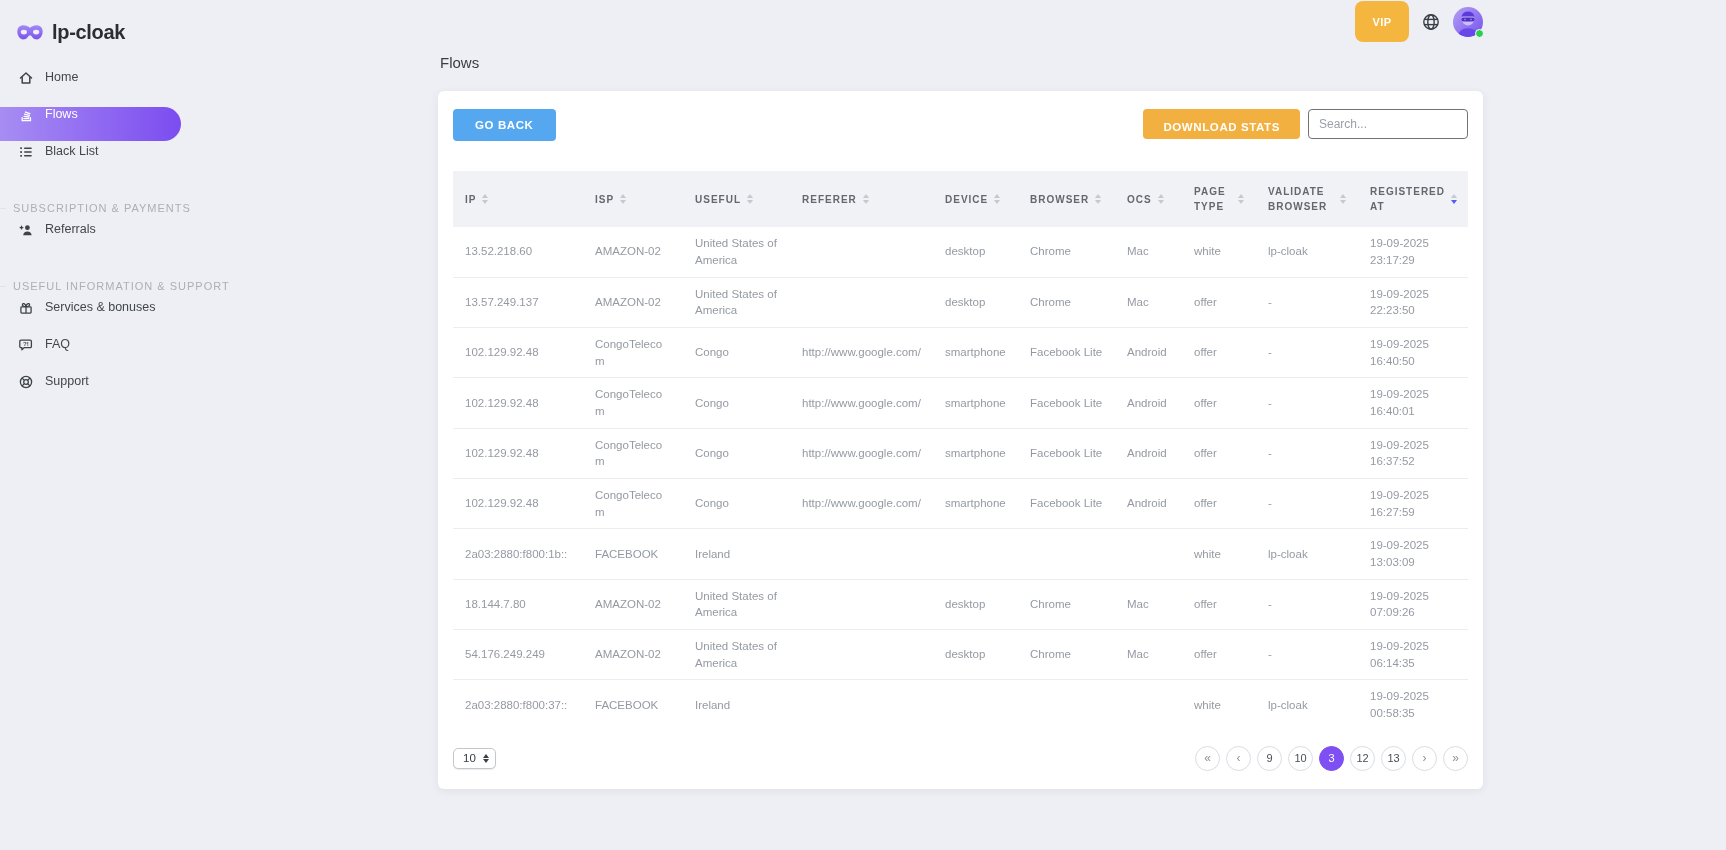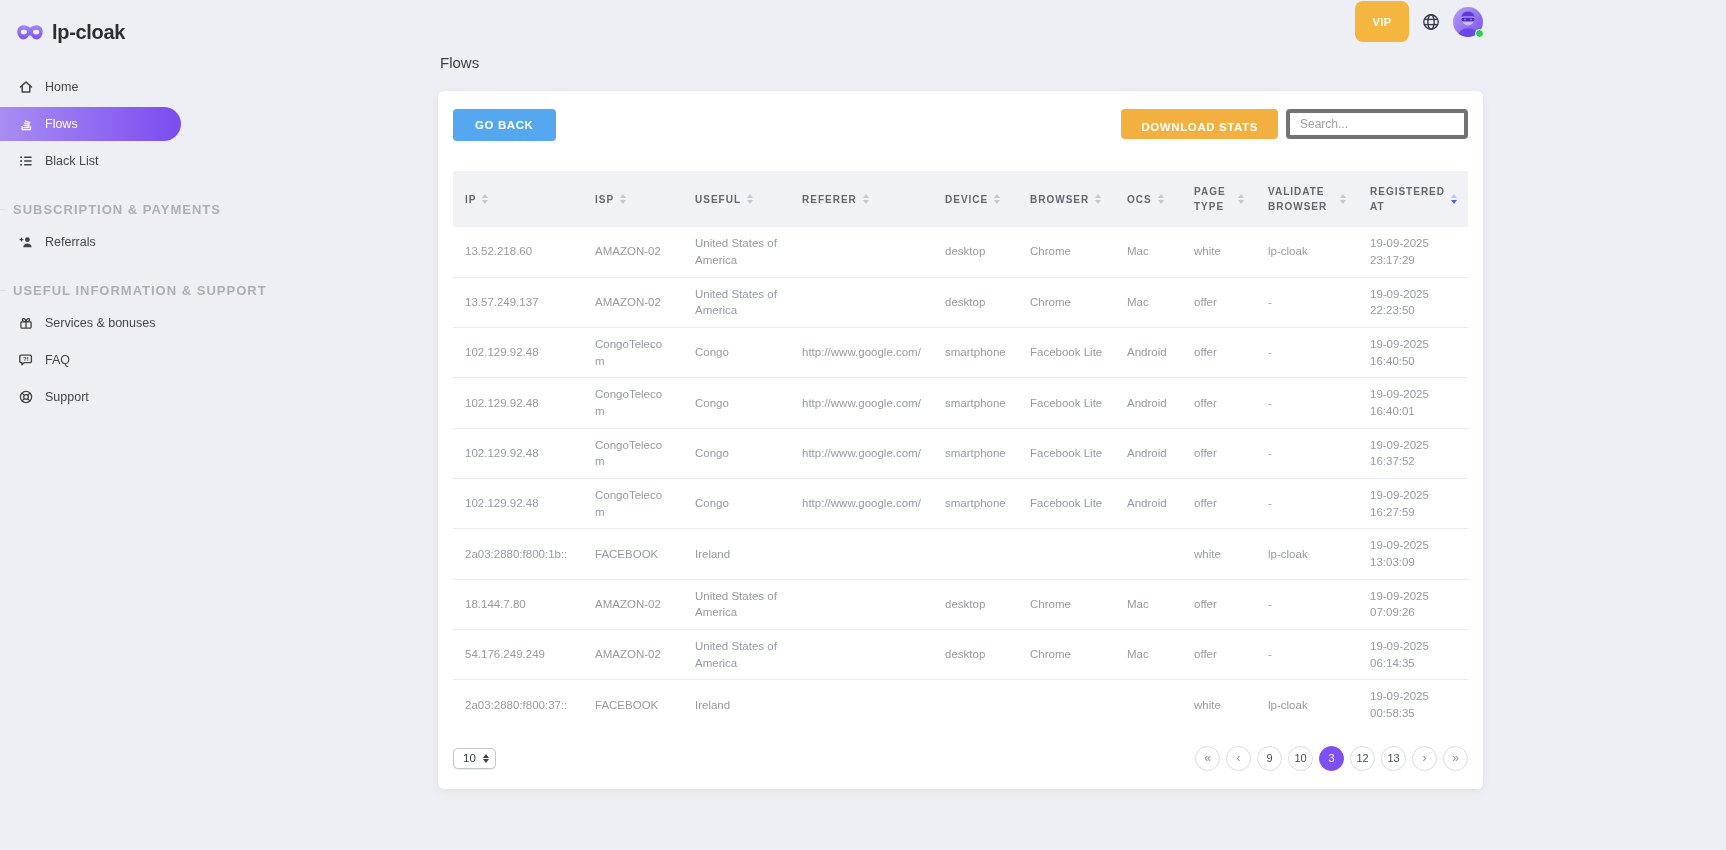--- a/index.html
+++ b/index.html
@@ -8,31 +8,31 @@
     font-family:"Liberation Sans","DejaVu Sans",sans-serif;
     background:#edeff4; color:#42474d; position:relative;
   }
 
   
   .sidebar { position:absolute; left:0; top:0; width:188px; height:850px; padding-top:12px; }
   .logo { display:flex; align-items:center; gap:8px; padding:4px 0 0 16px; height:36px; }
   .logo-text { font-size:20px; font-weight:bold; color:#2a2e34; letter-spacing:-.3px; }
   .nav { margin-top:22px; }
   .nav-item {
-    display:flex; align-items:center; gap:11px; height:34px; margin:3px 0;
+    display:flex; gap:11px; height:34px; margin:3px 0;
     padding-left:18px; font-size:12.5px; color:#42474d; cursor:pointer;
   }
   .nav-item .ni { width:16px; height:16px; flex:0 0 16px; display:flex; align-items:center; justify-content:center; }
   .nav-item.active {
     width:181px; color:#fff; border-radius:0 17px 17px 0;
     background:linear-gradient(90deg,#a78df3,#7c4cf0);
   }
   .section-label {
     display:flex; align-items:center; gap:7px; margin:24px 0 8px 0;
-    font-size:13px; font-weight:bold; letter-spacing:1px; color:#abafb6; white-space:nowrap;
+    font-size:11px; font-weight:normal; letter-spacing:1px; color:#abafb6; white-space:nowrap;
   }
   .section-label::before { content:""; width:6px; height:1px; background:#dfe2e7; flex:0 0 auto; }
   .section-label::after { content:""; flex:1; height:1px; background:#dfe2e7; margin-right:10px; }
 
   
   .wrapper { position:absolute; left:438px; top:0; width:1045px; }
   .topbar { display:flex; justify-content:flex-end; align-items:center; gap:12px; padding-top:5px; height:38px; }
   .vip-btn {
     background:#f5b63f; color:#fff; border:none; border-radius:8px;
     width:54px; height:41px; font-size:11px; font-weight:bold; letter-spacing:.5px; cursor:pointer;
@@ -51,21 +51,21 @@
   .card {
     background:#fff; border-radius:6px; box-shadow:0 2px 8px rgba(40,45,60,.07);
     padding:18px 15px; min-height:695px;
   }
   .toolbar { display:flex; align-items:flex-start; margin-bottom:30px; }
   .btn { border:none; border-radius:4px; color:#fff; font-weight:bold; font-family:inherit;
          font-size:11.5px; letter-spacing:.6px; cursor:pointer; }
   .btn-back { background:#55a8f0; height:32px; padding:0 22px; }
   .btn-download { background:#f2b041; height:30px; padding:12px 20px; margin-left:auto; }
   .search-input {
-    margin-left:8px; width:182px; height:30px; border:4px solid #737373; border-radius:4px;
+    margin-left:8px; width:160px; height:30px; border:1px solid #737373; border-radius:4px;
     padding:0 10px; font-size:12px; color:#50555c; outline:none; font-family:inherit; background:#fff;
   }
   .search-input::placeholder { color:#9aa0a8; }
 
   
   table { border-collapse:collapse; table-layout:fixed; width:1015px; }
   col.c-ip{width:130px} col.c-isp{width:100px} col.c-country{width:107px} col.c-referer{width:143px}
   col.c-device{width:85px} col.c-browser{width:97px} col.c-ocs{width:67px} col.c-page{width:74px}
   col.c-validate{width:102px} col.c-reg{width:110px}
   thead th {

